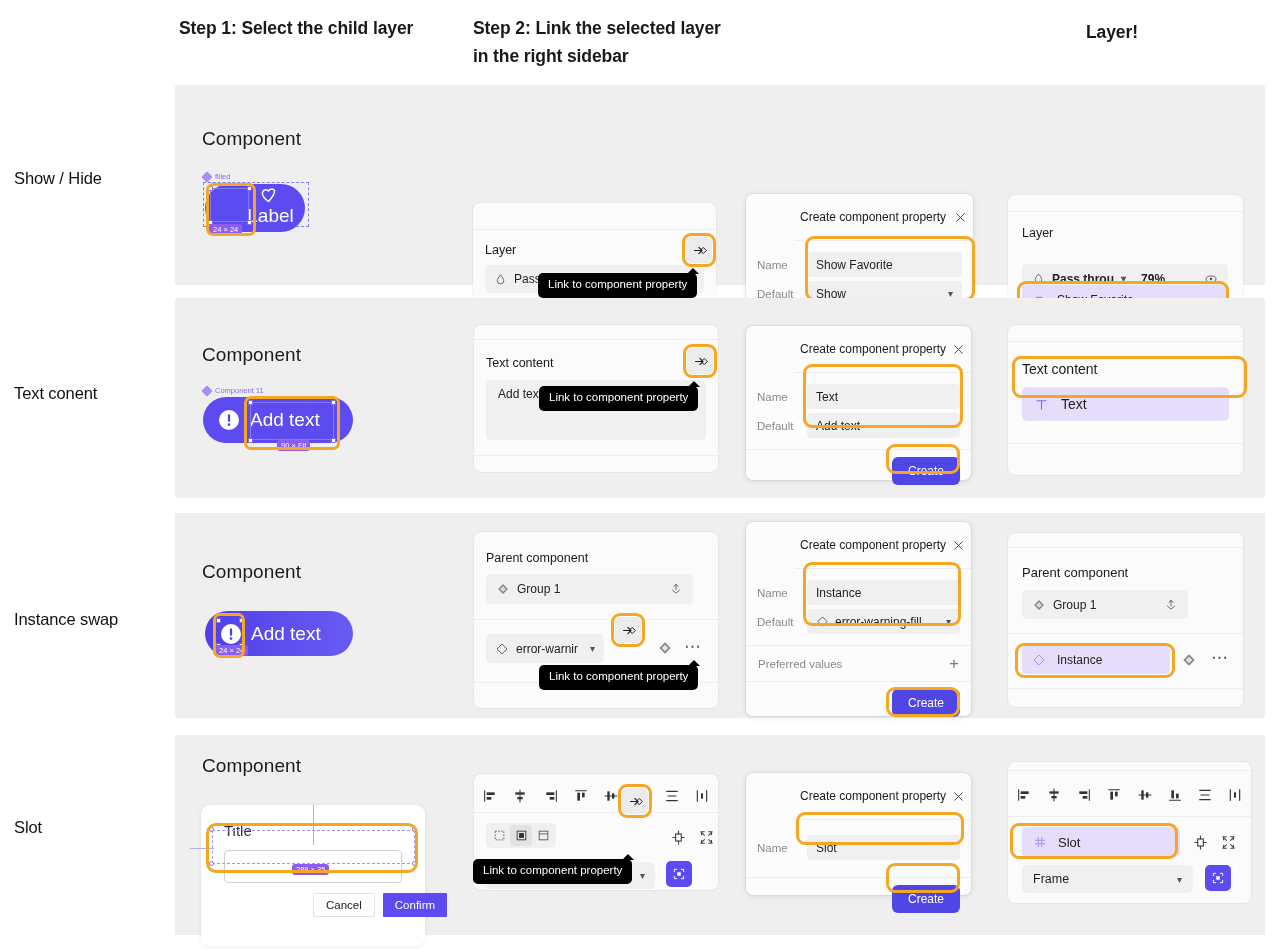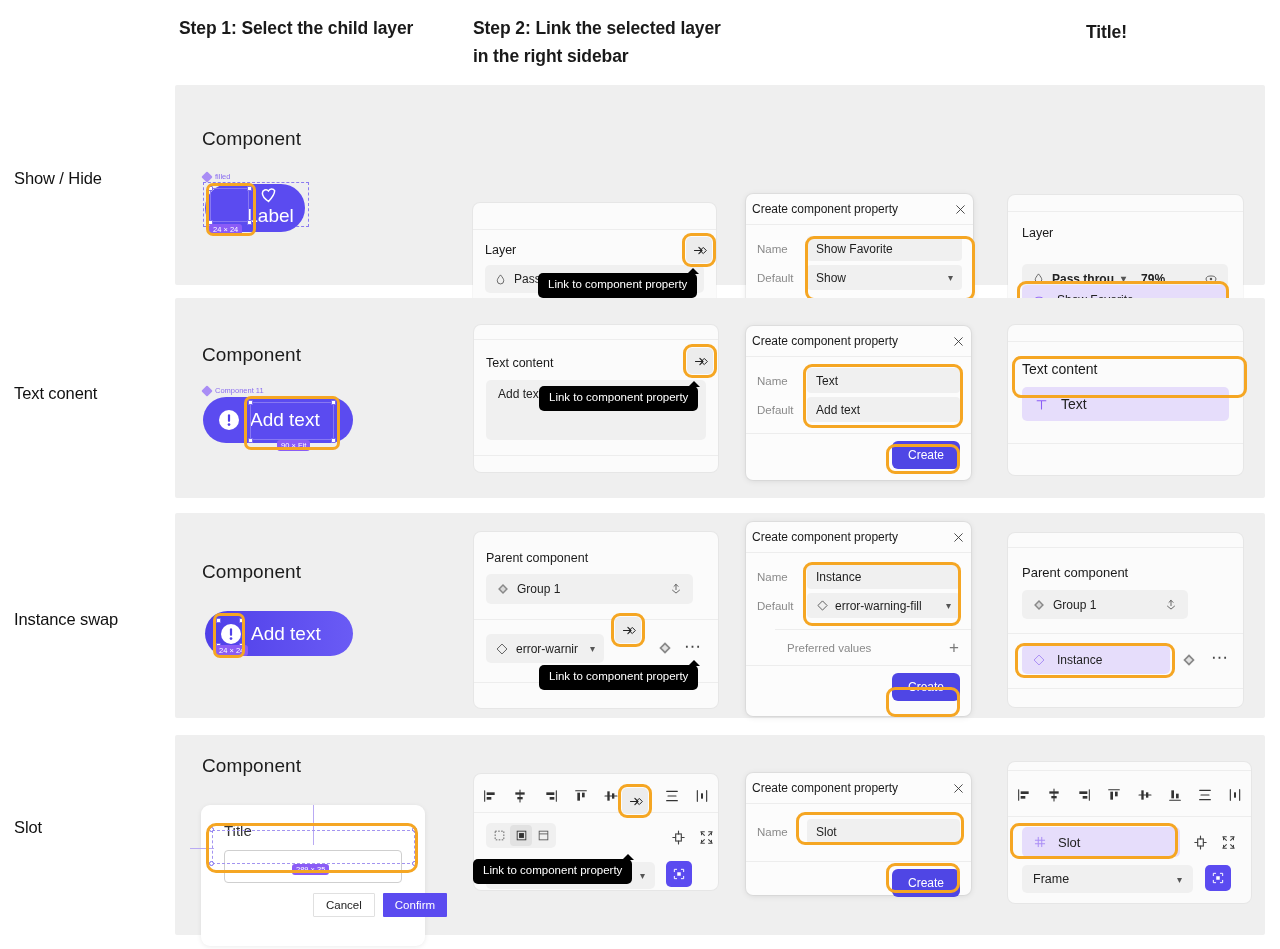--- a/index.html
+++ b/index.html
@@ -114,24 +114,24 @@
     z-index: 20;
   }
 
   
   .dlg {
     position: absolute; background: #fcfcfc; border-radius: 7px;
     box-shadow: 0 1px 6px rgba(0,0,0,0.10), 0 0 0 1px rgba(0,0,0,0.04);
     overflow: visible;
   }
   .dlg-head {
-    height: 31px; display: flex; align-items: center;
+    height: 47px; display: flex; align-items: center;
     justify-content: space-between; padding: 0 6px;
     border-bottom: 1px solid #ededed;
-    font-size: 12px; color: #1a1a1a;
+    font-size: 12px; color: #1a1a1a; margin-left: 48px;
   }
   .dlg-body { padding: 9px 11px 9px 11px; }
   .dlg-line { display: flex; align-items: center; height: 29px; }
   .dlg-lbl { width: 50px; font-size: 11.5px; color: #8a8a8a; }
   .dlg-inp {
     flex: 1; height: 25px; background: #f0f0f0; border-radius: 4px;
     display: flex; align-items: center; padding: 0 9px;
     font-size: 12px; color: #1d1d1d; gap: 6px;
   }
   .dlg-foot {
@@ -181,21 +181,21 @@
   svg { shape-rendering: geometricPrecision; }
 </style>
 </head>
 <body>
 
 <div class="page">
 
   <div class="col-headers">
     <div class="col-head ch1">Step 1: Select the child layer</div>
     <div class="col-head ch2">Step 2: Link the selected layer in the right sidebar</div>
-    <div class="col-head ch4">Title!</div>
+    <div class="col-head ch4">Layer!</div>
   </div>
 
   <div class="row r1" style="height:200px;">
     <div class="band" style="top:0;height:200px;"></div>
 
     <div class="row-label" style="top:84px;">Show / Hide</div>
 
     <div class="cell" style="left:202px;top:43px;">
       <div class="comp-title">Component</div>
     </div>
@@ -461,21 +461,21 @@
           <span class="dlg-lbl">Default</span>
           <span class="dlg-inp">
             <svg width="13" height="13" viewBox="0 0 24 24">
               <rect x="6" y="6" width="12" height="12" transform="rotate(45 12 12)" fill="none" stroke="#555" stroke-width="1.6"></rect>
             </svg>
             <span>error-warning-fill</span>
             <span class="chev">▾</span>
           </span>
         </div>
       </div>
-      <div style="border-top:1px solid #ededed;height:36px;display:flex;align-items:center;justify-content:space-between;padding:0 12px;margin-left:29px;">
+      <div style="border-top:1px solid #ededed;height:36px;display:flex;align-items:center;justify-content:space-between;padding:0 12px;">
         <span style="font-size:11.5px;color:#8a8a8a;">Preferred values</span>
         <span style="font-size:17px;color:#7a7a7a;line-height:1;">+</span>
       </div>
       <div class="dlg-foot">
         <button class="btn-create">Create</button>
       </div>
     </div>
     <div class="hl" style="left:803px;top:49px;width:158px;height:64px;"></div>
     <div class="hl" style="left:886px;top:174px;width:74px;height:30px;"></div>
 

